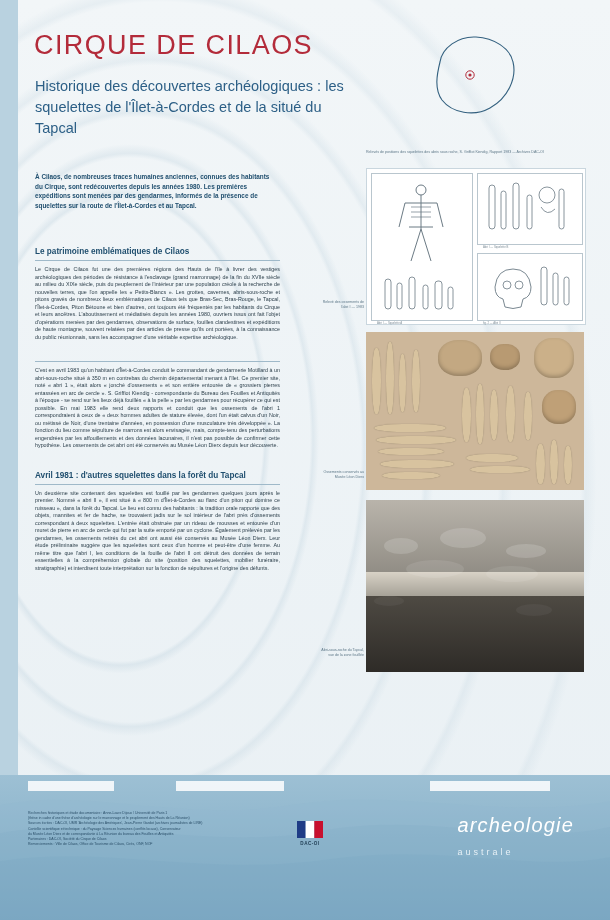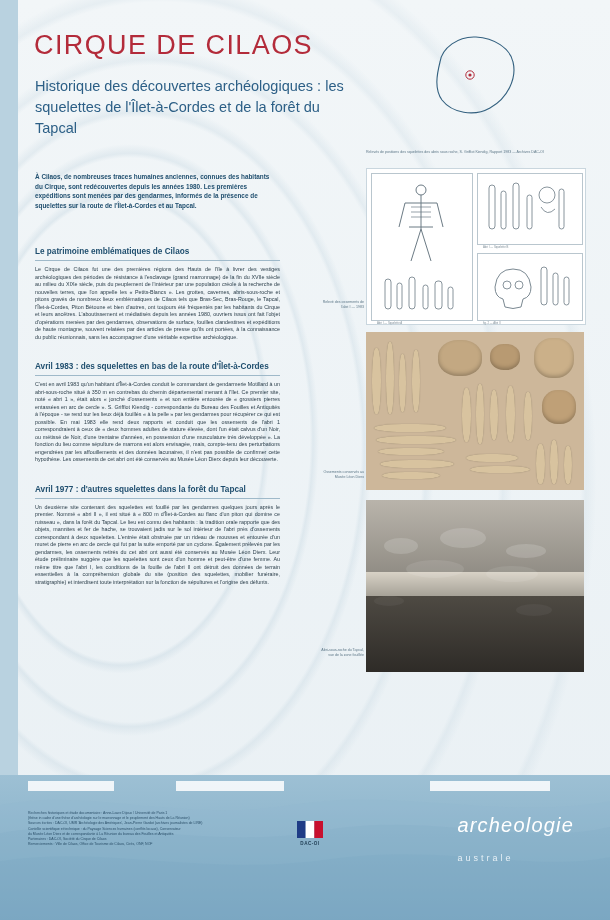--- a/index.html
+++ b/index.html
@@ -106,54 +106,53 @@
   .fc3{left:430px;top:6px;width:120px;height:10px;}
   .credits{
     position:absolute;left:28px;top:36px;width:250px;
     font-size:3.5px;line-height:5.2px;color:#2b4f69;
   }
   .logo-dac{position:absolute;left:288px;top:46px;width:44px;text-align:center;}
   .flag{width:26px;height:17px;margin:0 auto;display:block;}
   .dac-text{font-size:4.6px;color:#1f3c52;letter-spacing:.5px;margin-top:3px;font-weight:bold;}
   .logo-archeo{position:absolute;right:36px;top:40px;text-align:left;}
   .archeo-main{font-size:20px;color:#ffffff;letter-spacing:1.2px;line-height:20px;font-style:italic;}
-  .archeo-sub{font-size:9px;color:#e6f0f6;letter-spacing:3px;margin-top:18px;}
+  .archeo-sub{font-size:9px;color:#e6f0f6;letter-spacing:3px;margin-top:12px;}
 </style>
 </head>
 <body>
 
 <div class="poster">
   <div class="bg-contours"></div>
   <div class="left-rail"></div>
 
   <div class="content">
 
     <div class="title-main">CIRQUE DE CILAOS</div>
-    <div class="subtitle">Historique des découvertes archéologiques : les squelettes de l'Îlet-à-Cordes et de la forêt du Tapcal</div>
+    <div class="subtitle">Historique des découvertes archéologiques : les squelettes de l'Îlet-à-Cordes et de la situé du Tapcal</div>
     <div class="intro">À Cilaos, de nombreuses traces humaines anciennes, connues des habitants du Cirque, sont redécouvertes depuis les années 1980. Les premières expéditions sont menées par des gendarmes, informés de la présence de squelettes sur la route de l'Îlet-à-Cordes et au Tapcal.</div>
 
     <svg class="island-map" viewBox="0 0 110 92">
       <path d="M22 34 C24 20, 40 8, 58 9 C76 10, 92 20, 95 34 C99 50, 90 70, 72 80 C56 89, 34 85, 24 72 C16 61, 19 46, 22 34 Z" fill="none" stroke="#33607f" stroke-width="1.1"></path>
       <circle cx="52" cy="47" r="4.2" fill="none" stroke="#b32b3a" stroke-width="1"></circle>
       <circle cx="52" cy="47" r="1.6" fill="#b32b3a"></circle>
     </svg>
 
     <div class="col-left">
       <div class="sec">
         <h2>Le patrimoine emblématiques de Cilaos</h2>
         <div class="rule"></div>
         <p>Le Cirque de Cilaos fut une des premières régions des Hauts de l'île à livrer des vestiges archéologiques des périodes de résistance à l'esclavage (grand marronnage) de la fin du XVIIe siècle au milieu du XIXe siècle, puis du peuplement de l'intérieur par une population créole à la recherche de nouvelles terres, que l'on appelle les « Petits-Blancs ». Les grottes, cavernes, abris-sous-roche et pitons gravés de nombreux lieux emblématiques de Cilaos tels que Bras-Sec, Bras-Rouge, le Tapcal, l'Îlet-à-Cordes, Piton Bétoune et bien d'autres, ont toujours été fréquentés par les habitants du Cirque et leurs ancêtres. L'aboutissement et médiatisés depuis les années 1980, ouvriers issus ont fait l'objet d'opérations menées par des gendarmes, observations de surface, fouilles clandestines et expéditions de haute montagne, souvent relatées par des articles de presse qu'ils ont portées, à la connaissance du public réunionnais, sans les accompagner d'une véritable expertise archéologique.</p>
       </div>
       <div class="sec">
-        <h2>Avril 1983 : des squelettes en bas de la route d'Îlet-à-Cordes</h2>
         <div class="rule"></div>
         <p>C'est en avril 1983 qu'un habitant d'Îlet-à-Cordes conduit le commandant de gendarmerie Motillard à un abri-sous-roche situé à 350 m en contrebas du chemin départemental menant à l'îlet. Ce premier site, noté « abri 1 », était alors « jonché d'ossements » et son entière entourée de « grossiers pierres entassées en arc de cercle ». S. Griffiot Kiendig - correspondante du Bureau des Fouilles et Antiquités à l'époque - se rend sur les lieux déjà fouillés « à la pelle » par les gendarmes pour récupérer ce qui est possible. En mai 1983 elle rend deux rapports et conduit que les ossements de l'abri 1 correspondraient à ceux de « deux hommes adultes de stature élevée, dont l'un était calvus d'un Noir, ou métissé de Noir, d'une trentaine d'années, en possession d'une musculature très développée ». La fonction du lieu comme sépulture de marrons est alors envisagée, mais, compte-tenu des perturbations engendrées par les affouillements et des données lacunaires, il n'est pas possible de confirmer cette hypothèse. Les ossements de cet abri ont été conservés au Musée Léon Dierx depuis leur découverte.</p>
       </div>
       <div class="sec">
-        <h2>Avril 1977 : d'autres squelettes dans la forêt du Tapcal</h2>
+        <h2>Avril 1981 : d'autres squelettes dans la forêt du Tapcal</h2>
         <div class="rule"></div>
         <p>Un deuxième site contenant des squelettes est fouillé par les gendarmes quelques jours après le premier. Nommé « abri II », il est situé à « 800 m d'Îlet-à-Cordes au flanc d'un piton qui domine ce ruisseau », dans la forêt du Tapcal. Le lieu est connu des habitants : la tradition orale rapporte que des objets, mannites et fer de hache, se trouvaient jadis sur le sol intérieur de l'abri près d'ossements correspondant à deux squelettes. L'entrée était obstruée par un rideau de mousses et entourée d'un muret de pierre en arc de cercle qui fut par la suite emporté par un cyclone. Également prélevés par les gendarmes, les ossements retirés du cet abri ont aussi été conservés au Musée Léon Dierx. Leur étude préliminaire suggère que les squelettes sont ceux d'un homme et peut-être d'une femme. Au même titre que l'abri I, les conditions de la fouille de l'abri II ont détruit des données de terrain essentielles à la compréhension globale du site (position des squelettes, mobilier funéraire, stratigraphie) et interdisent toute interprétation sur la fonction de sépultures et l'origine des défunts.</p>
       </div>
     </div>
 
     <div class="fig-caption cap-top">Relevés de positions des squelettes des abris sous roche, S. Griffiot Kiendig, Rapport 1983 — Archives DAC-OI</div>
 
     <div class="fig fig-skel">
 
       <div class="skel-panel" style="left:4px;top:4px;width:100px;height:146px;"></div>

